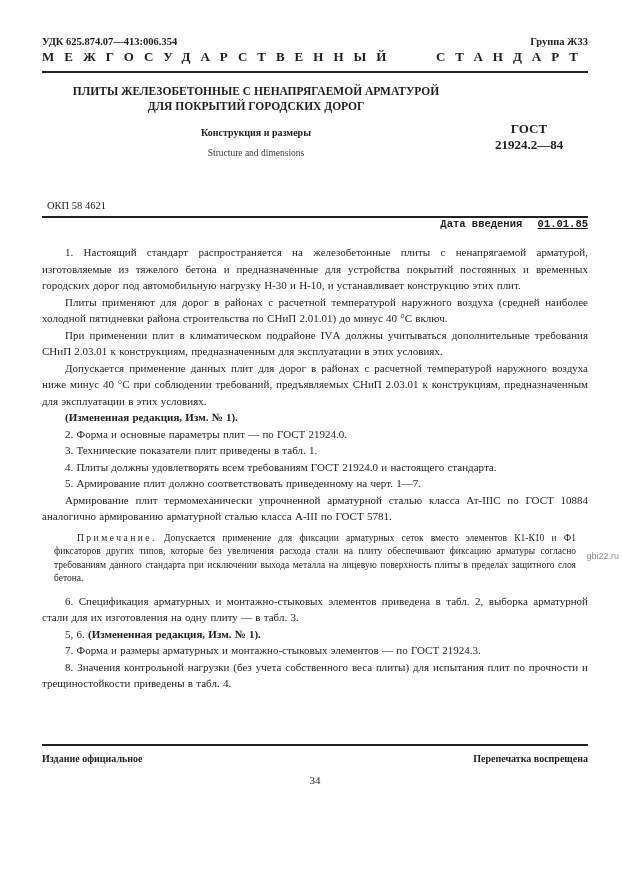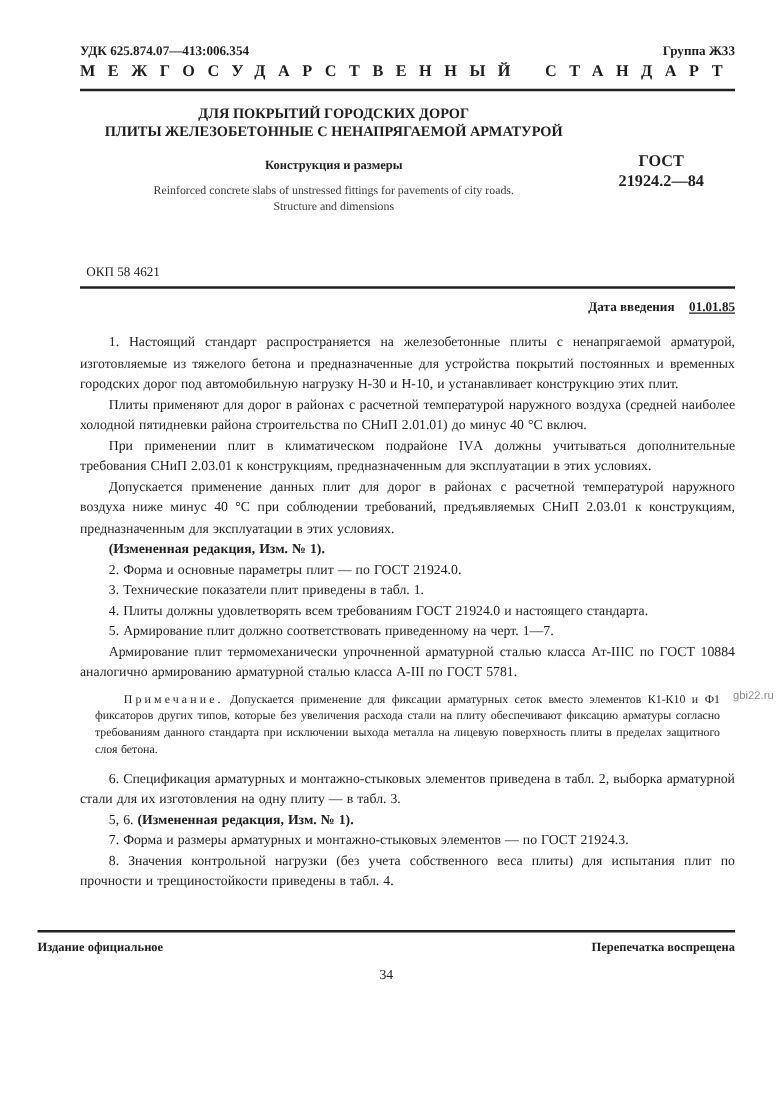--- a/index.html
+++ b/index.html
@@ -4,49 +4,48 @@
 <style>
   html,body{margin:0;padding:0;background:#ffffff;}
   .page{
     position:relative;
     width:622px;height:876px;
     background:#ffffff;
     font-family:"Liberation Serif","DejaVu Serif",serif;
     color:#1e1e1e;
     overflow:hidden;
     box-sizing:border-box;
-    padding-left:22px;
   }
   .content{padding:36px 34px 0 42px;}
   .udk-row{display:flex;justify-content:space-between;font-weight:bold;font-size:10.5px;}
   .standard-row{
     margin-top:2px;
     font-weight:bold;font-size:13px;
     letter-spacing:10px;
     text-align:justify;text-align-last:justify;
     white-space:nowrap;overflow:hidden;
   }
   .thick-rule{border:none;border-top:2px solid #222;margin:6px 0 0 0;}
   .title-section{display:flex;margin-top:11px;}
   .title-left{flex:1;text-align:center;}
   .title-right{width:118px;text-align:center;font-weight:bold;font-size:13px;line-height:16px;padding-top:37px;}
   .doc-title{font-weight:bold;font-size:11.5px;line-height:15px;}
   .subtitle{font-weight:bold;font-size:10px;margin-top:13px;}
   .subtitle-en{font-size:9.5px;line-height:13px;margin-top:9px;color:#3a3a3a;}
   .okp-row{margin-top:40px;font-size:10.5px;padding-left:5px;}
   .rule2{border:none;border-top:2px solid #222;margin:5px 0 0 0;}
-  .date-row{text-align:right;font-weight:bold;font-size:10.5px;margin-top:10px;}
+  .date-row{text-align:right;font-weight:bold;font-size:10.5px;font-family:Liberation Mono, monospace;}
   .date-value{text-decoration:underline;margin-left:9px;}
   .body{margin-top:14px;}
   .body p{margin:0;text-align:justify;text-indent:23px;word-spacing:0.5px;}
   .body p.para{font-size:11px;line-height:16.5px;}
   .body p.note{font-size:9.5px;line-height:13.5px;margin:7px 12px;}
   .b{font-weight:bold;}
   .spaced{letter-spacing:2.5px;}
-  .footer{position:absolute;left:30px;right:34px;top:744px;}
+  .footer{position:absolute;left:42px;right:34px;top:744px;}
   .footer-rule{border:none;border-top:2px solid #222;margin:0;}
   .footer-row{display:flex;justify-content:space-between;font-weight:bold;font-size:10px;margin-top:7px;}
   .page-number{text-align:center;font-size:11px;margin-top:10px;}
   .watermark{
     position:absolute;right:3px;top:551px;
     font-family:"Liberation Sans","DejaVu Sans",sans-serif;
     font-size:9px;color:#8f8f8f;
   }
 </style>
 </head>
@@ -59,26 +58,25 @@
       <span>УДК 625.874.07—413:006.354</span>
       <span>Группа Ж33</span>
     </div>
 
     <div class="standard-row">МЕЖГОСУДАРСТВЕННЫЙ СТАНДАРТ</div>
     <hr class="thick-rule">
 
     <div class="title-section">
       <div class="title-left">
         <div class="doc-title">
+          <div>ПЛИТЫ ЖЕЛЕЗОБЕТОННЫЕ С НЕНАПРЯГАЕМОЙ АРМАТУРОЙ</div>
           <div>ДЛЯ ПОКРЫТИЙ ГОРОДСКИХ ДОРОГ</div>
-          <div>ПЛИТЫ ЖЕЛЕЗОБЕТОННЫЕ С НЕНАПРЯГАЕМОЙ АРМАТУРОЙ</div>
         </div>
         <div class="subtitle">Конструкция и размеры</div>
         <div class="subtitle-en">
-          <div>Reinforced concrete slabs of unstressed fittings for pavements of city roads.</div>
           <div>Structure and dimensions</div>
         </div>
       </div>
       <div class="title-right">
         <div>ГОСТ</div>
         <div>21924.2—84</div>
       </div>
     </div>
 
     <div class="okp-row">ОКП 58 4621</div>

